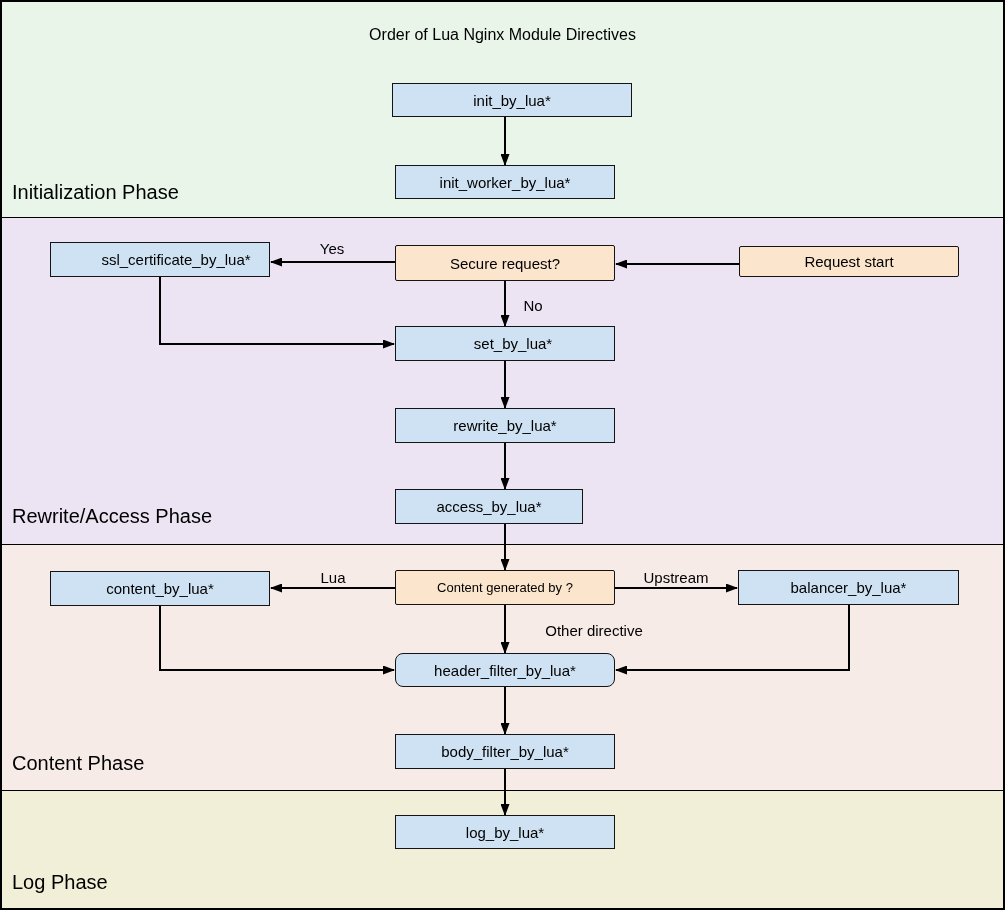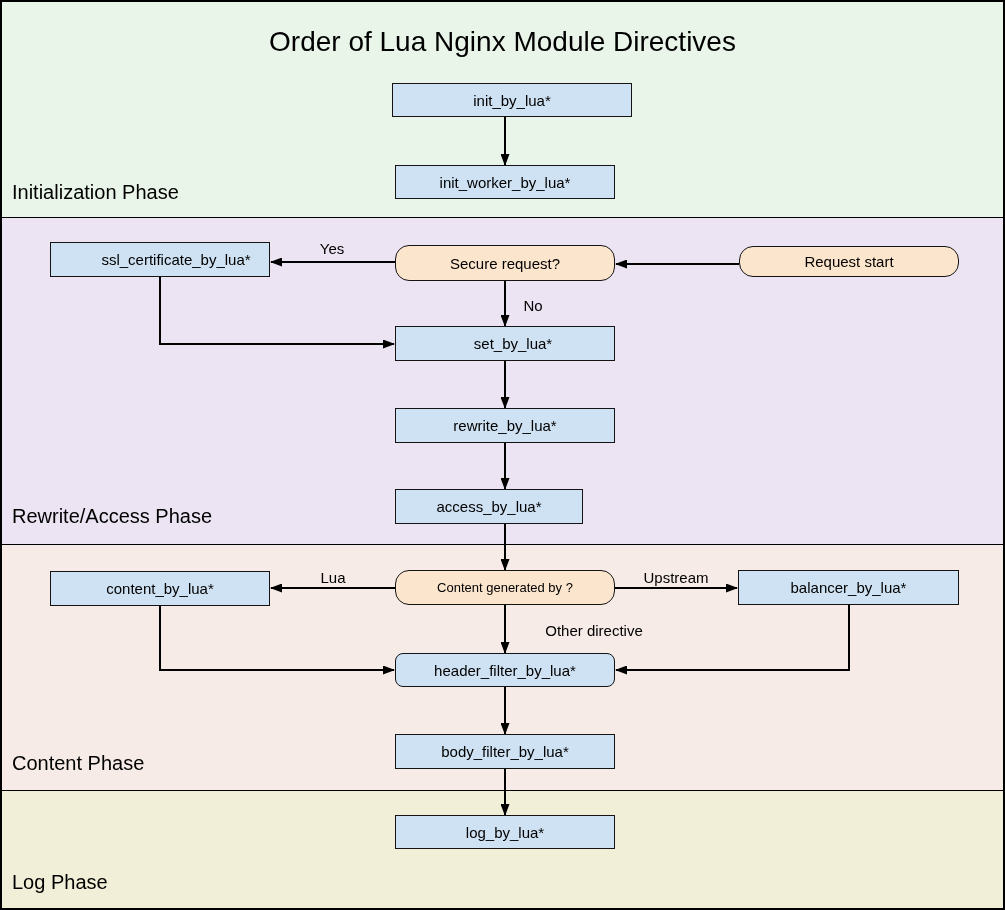--- a/index.html
+++ b/index.html
@@ -26,21 +26,21 @@
     font-size: 20px;
     color: #000;
     white-space: nowrap;
   }
   .diagram-title {
     position: absolute;
     left: 0;
     right: 0;
     top: 24px;
     text-align: center;
-    font-size: 28px;
+    font-size: 16px;
     color: #000;
   }
   svg.edges {
     position: absolute;
     left: 0;
     top: 0;
     pointer-events: none;
   }
   svg.edges path.edge {
     fill: none;
@@ -54,21 +54,21 @@
     align-items: center;
     justify-content: center;
     background: #cfe2f3;
     border: 1.5px solid #141414;
     font-size: 15px;
     color: #000;
     white-space: nowrap;
   }
   .node.decision {
     background: #fce5cd;
-    border-radius: 14px;
+    border-radius: 2px;
   }
   .edge-label {
     position: absolute;
     transform: translate(-50%, -50%);
     font-size: 15px;
     color: #000;
     white-space: nowrap;
   }
 </style>
 </head>

